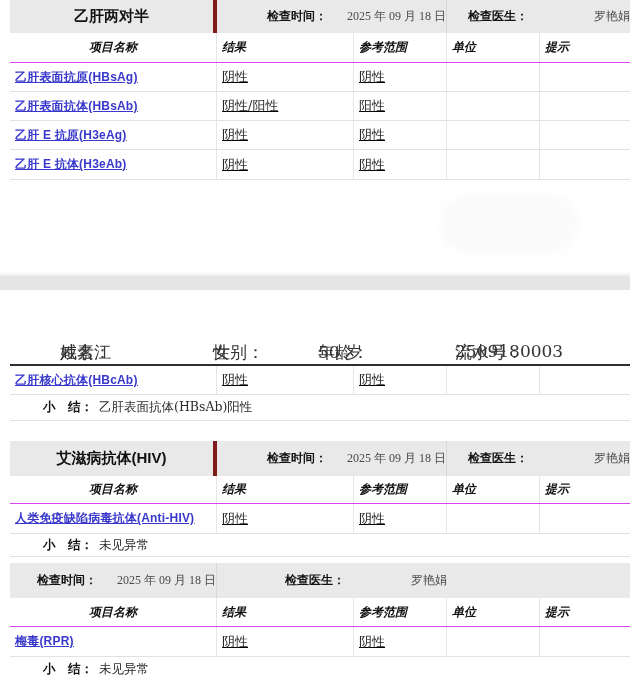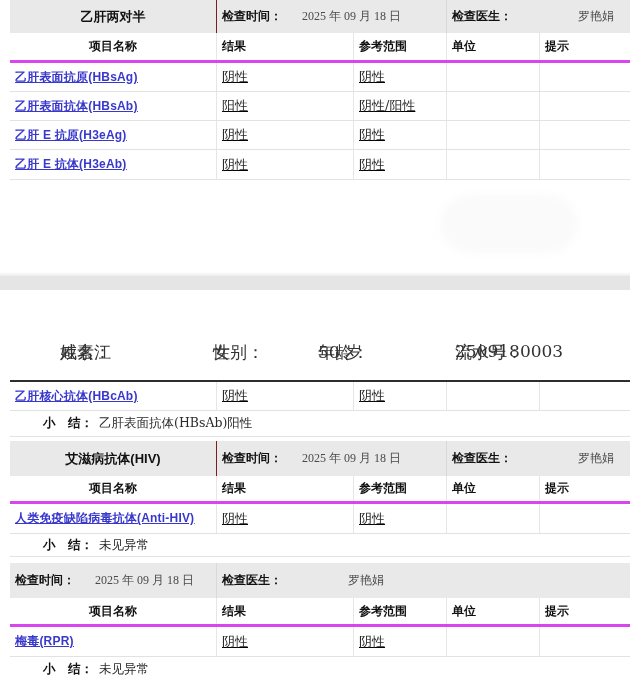--- a/index.html
+++ b/index.html
@@ -9,37 +9,38 @@
     background:#ffffff;
   }
   .tblblock { position:absolute; left:10px; width:620px; }
 
   
   .band {
     display:grid; grid-template-columns:207px 230px 183px;
     background:#e9e9e9; align-items:center;
   }
   .band-title {
-    font-weight:bold; font-size:13px; color:#111;
-    border-right:1px solid #7f1d1d; height:100%;
+    font-weight:bold; font-size:15px; color:#111;
+    border-right:4px solid #7f1d1d; height:100%;
     display:flex; align-items:center; justify-content:center;
   }
   .band-cell {
     padding-left:5px; height:100%; display:flex; align-items:center;
     border-right:1px solid #d9d9d9;
+    justify-content:flex-end;
   }
   .band-cell.last { border-right:none;gap:46px; }
   .lbl { font-weight:bold; font-size:12px; color:#111; }
   .val { font-family:Liberation Serif, serif; font-size:12px; color:#4a4a4a; margin-left:20px; }
 
   
   .grow { display:grid; grid-template-columns:207px 137px 93px 93px 90px; }
   .c { padding-left:5px; display:flex; align-items:center; border-right:1px solid #e6e6e6; height:100%; overflow:hidden; }
   .c.last { border-right:none; }
-  .hdr { border-bottom:3px solid #d946ef; }
+  .hdr { border-bottom:1px solid #d946ef;font-style:italic; }
   .hdr .c { font-weight:bold; font-size:12px; color:#111; }
   .hdr .c1 { justify-content:center; padding-left:0; }
   .row { border-bottom:1px solid #e2e2e2;text-decoration:underline; }
   .cellval { font-family:"DejaVu Serif", serif; font-size:13px; color:#2b2b2b; }
   .link {
     font-size:12px; text-decoration:underline; cursor:pointer;
     font-weight:600; letter-spacing:0.2px;
   }
 
   .summary { display:flex; align-items:center; padding-left:33px; border-bottom:1px solid #e2e2e2; }
@@ -96,22 +97,22 @@
         </div>
       <div class="c cellval">阴性</div>
       <div class="c cellval">阴性</div>
       <div class="c cellval"></div>
       <div class="c cellval last"></div>
     </div>
     <div class="grow row" style="height:29px">
       <div class="c">
           <a class="link" style="color:#3838cc">乙肝表面抗体(HBsAb)</a>
         </div>
+      <div class="c cellval">阴性/阳性</div>
       <div class="c cellval">阳性</div>
-      <div class="c cellval">阴性/阳性</div>
       <div class="c cellval"></div>
       <div class="c cellval last"></div>
     </div>
     <div class="grow row" style="height:29px">
       <div class="c">
           <a class="link" style="color:#3838cc">乙肝 E 抗原(H3eAg)</a>
         </div>
       <div class="c cellval">阴性</div>
       <div class="c cellval">阴性</div>
       <div class="c cellval"></div>
@@ -145,21 +146,21 @@
     <span style="left:318px">
         <span>年龄：</span>
         <span>50 岁</span>
       </span>
     <span style="left:455px">
         <span>流水号：</span>
         <span>2509180003</span>
       </span>
   </div>
 
-  <div class="tblblock thicktop" style="top:380px">
+  <div class="tblblock thicktop" style="top:364px">
     <div class="grow row" style="height:29px">
       <div class="c">
           <a class="link" style="color:#3838cc">乙肝核心抗体(HBcAb)</a>
         </div>
       <div class="c cellval">阴性</div>
       <div class="c cellval">阴性</div>
       <div class="c cellval"></div>
       <div class="c cellval last"></div>
     </div>
     <div class="summary" style="height:26px">

